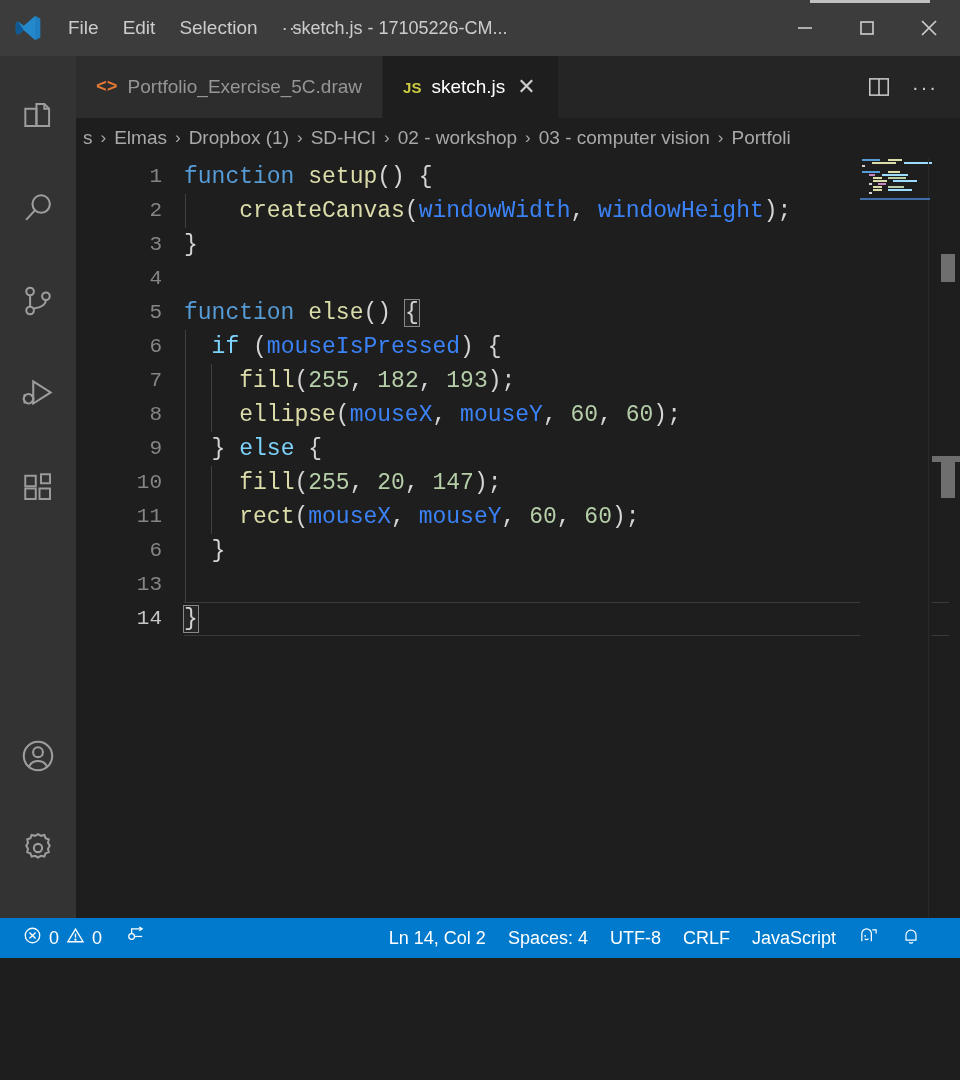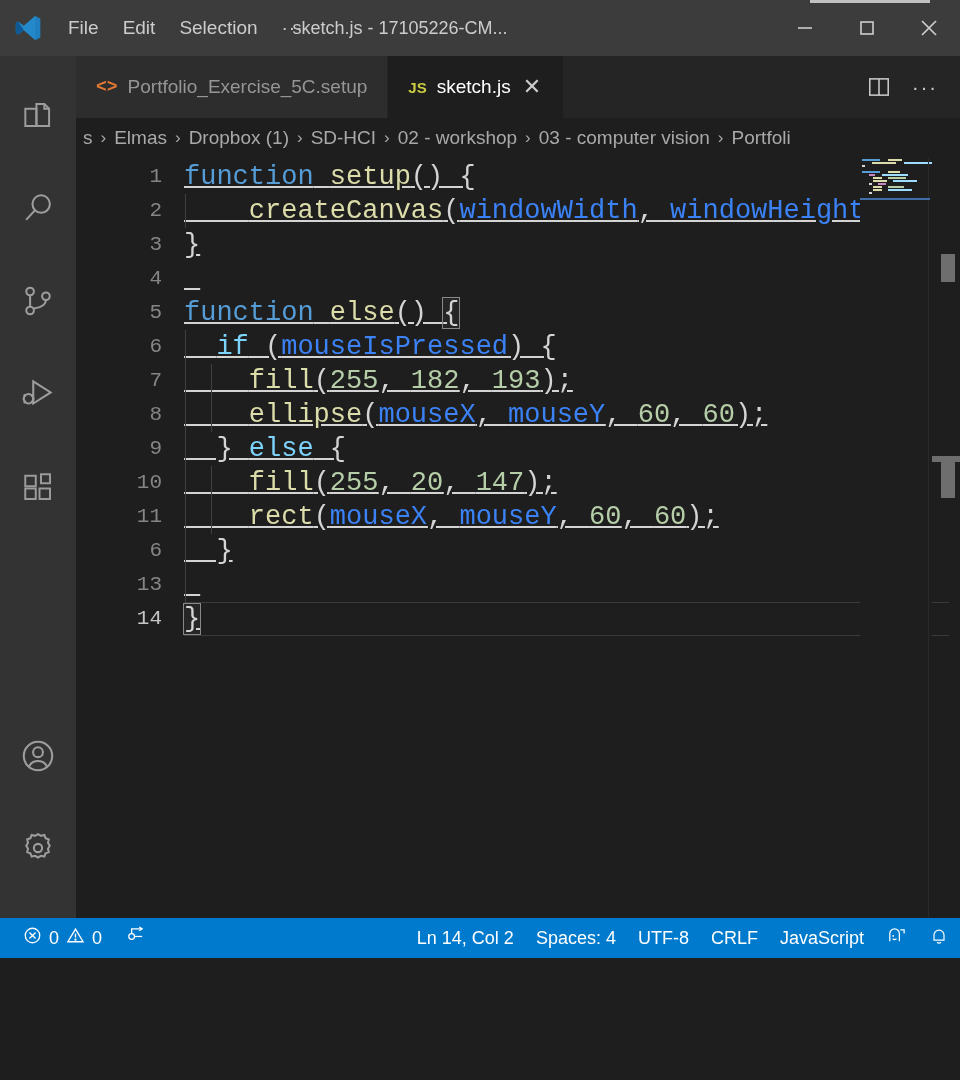--- a/index.html
+++ b/index.html
@@ -87,22 +87,22 @@
   .gutter {
     width: 108px; flex: 0 0 108px; padding-top: 2px; text-align: right;
     font-family: "Liberation Mono", monospace; font-size: 21px; color: #858585;
     user-select: none;
   }
   .ln { height: 34px; line-height: 34px; padding-right: 22px; }
   .ln.current { color: #c6c6c6; }
   .code-area { position: relative; flex: 1 1 auto; min-width: 0; padding-top: 2px; }
   .cl {
     height: 34px; line-height: 34px; position: relative;
-    font-family: "Liberation Mono", monospace; font-size: 27px;
-    white-space: pre; color: #d4d4d4; letter-spacing: 0px; text-decoration: underline;
+    font-family: "Liberation Mono", monospace; font-size: 23px;
+    white-space: pre; color: #d4d4d4; letter-spacing: 0px;
   }
   .cl.current-line {
     border-top: 1px solid #3a3a3a; border-bottom: 1px solid #3a3a3a;
     width: 765px; height: 34px; line-height: 32px;
   }
   .indent-guide {
     position: absolute; left: 1px; top: 0; width: 1px; height: 34px; background: #404040;
   }
   .brace-match { outline: 1px solid #888888; background: rgba(120,120,120,0.10); }
   .kw   { color: #569cd6; }  
@@ -123,21 +123,21 @@
   .sb-thumb { position: absolute; right: 5px; width: 14px; background: #8a8a8a; opacity: .75; }
   .sb-tick  { position: absolute; right: 0; width: 28px; height: 6px; background: #8a8a8a; opacity: .75; }
 
   
   .statusbar {
     height: 40px; flex: 0 0 40px; background: #007acc; color: #ffffff;
     display: flex; align-items: center; font-size: 18px;
   }
   .sb-item { padding: 0 11px; height: 40px; display: flex; align-items: center; gap: 7px; cursor: pointer; white-space: nowrap; }
   .sb-left { display: flex; align-items: center; padding-left: 12px; }
-  .sb-right { margin-left: auto; display: flex; align-items: center; padding-right: 0; }
+  .sb-right { margin-left: auto; display: flex; align-items: center; padding-right: 28px; }
   .sb-icn svg { stroke: #ffffff; fill: none; }
 </style>
 </head>
 <body>
 
 <div id="app">
 
   <div class="titlebar">
     <div class="win-edge-strip"></div>
 
@@ -255,21 +255,21 @@
           </span>
         </div>
       </div>
     </div>
 
     <div class="main">
 
       <div class="tabbar">
         <div class="tab">
           <span class="icon-html">&lt;&gt;</span>
-          <span class="fname">Portfolio_Exercise_5C.setup</span>
+          <span class="fname">Portfolio_Exercise_5C.draw</span>
         </div>
         <div class="tab active">
           <span class="icon-js">JS</span>
           <span class="fname">sketch.js</span>
           <span class="tab-close">✕</span>
         </div>
 
         <div class="tab-actions">
           <div class="tab-act-btn">
             <svg width="26" height="26" viewBox="0 0 24 24" fill="none" stroke="#cccccc" stroke-width="1.4">

